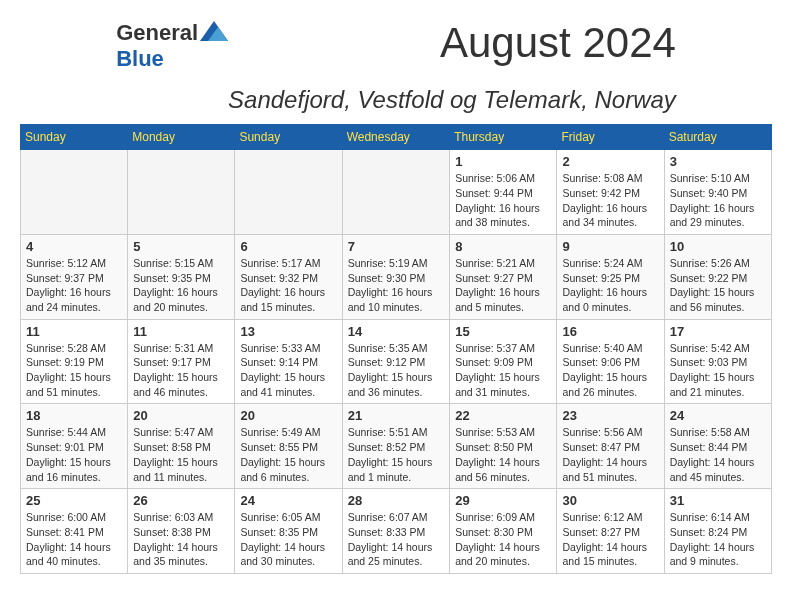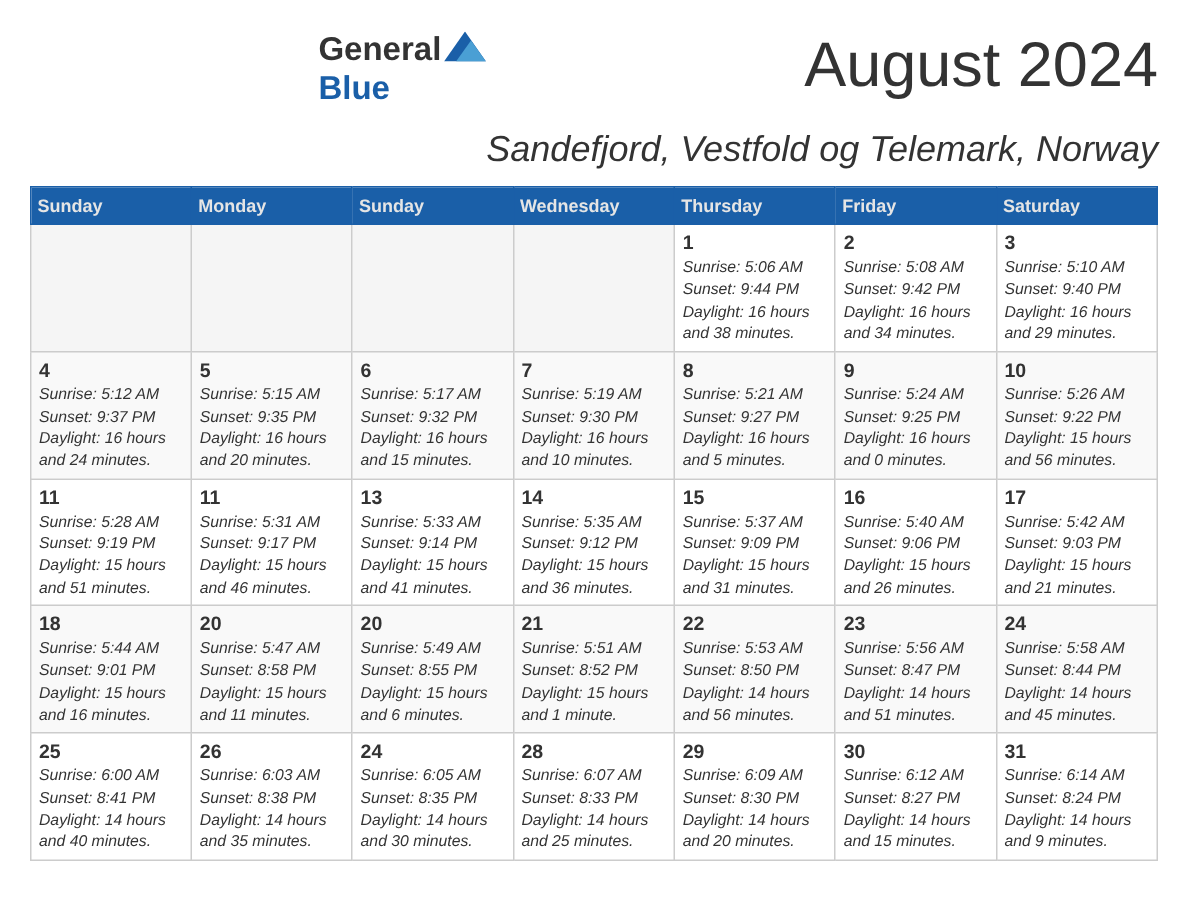--- a/index.html
+++ b/index.html
@@ -6,21 +6,21 @@
     body {
       font-family: Arial, sans-serif;
       background: #fff;
       width: 792px;
       min-height: 612px;
       padding: 20px;
     }
     .header {
       display: flex;
       align-items: flex-start;
-      justify-content: flex-end;
+      justify-content: center;
       margin-bottom: 10px;
     }
     .logo {
       display: flex;
       flex-direction: column;
       align-items: flex-start;
     }
     .logo-text {
       display: flex;
       align-items: center;
@@ -57,25 +57,25 @@
       font-style: italic;
       margin-top: 20px;
     }
     .calendar {
       width: 100%;
       border-collapse: collapse;
       font-size: 11px;
     }
     .calendar th {
       background-color: #1a5fa8;
-      color: #e5e5e5;
+      color: #fde047;
       padding: 5px 4px;
       text-align: left;
       font-size: 12px;
-      font-weight: bold;
+      font-weight: normal;
       border: 1px solid #1a5fa8;
     }
     .calendar td {
       border: 1px solid #ccc;
       padding: 4px 5px;
       vertical-align: top;
       width: 108px;
       min-height: 80px;
       background: #fff;
     }
@@ -89,21 +89,20 @@
       font-weight: bold;
       font-size: 13px;
       color: #333;
       display: block;
       margin-bottom: 2px;
     }
     .day-info {
       color: #333;
       font-size: 10.5px;
       line-height: 1.4;
-      font-style: italic;
     }
     .row-even td { background-color: #f0f0f0; }
     .row-odd td { background-color: #fff; }
   </style>
 </head>
 <body>
 
 <div class="header">
   <div class="logo">
     <div class="logo-text">

